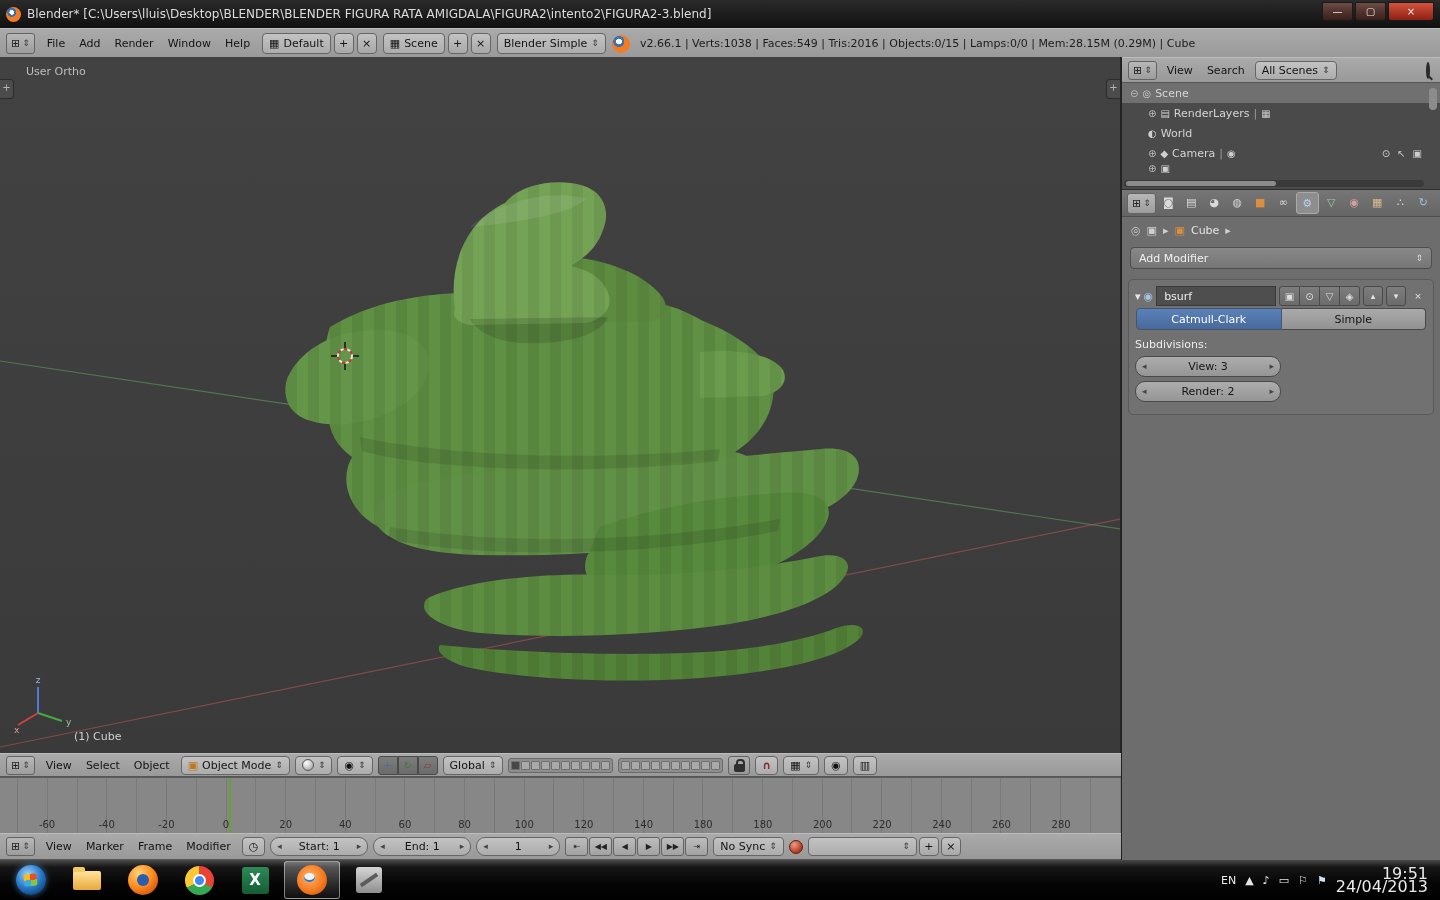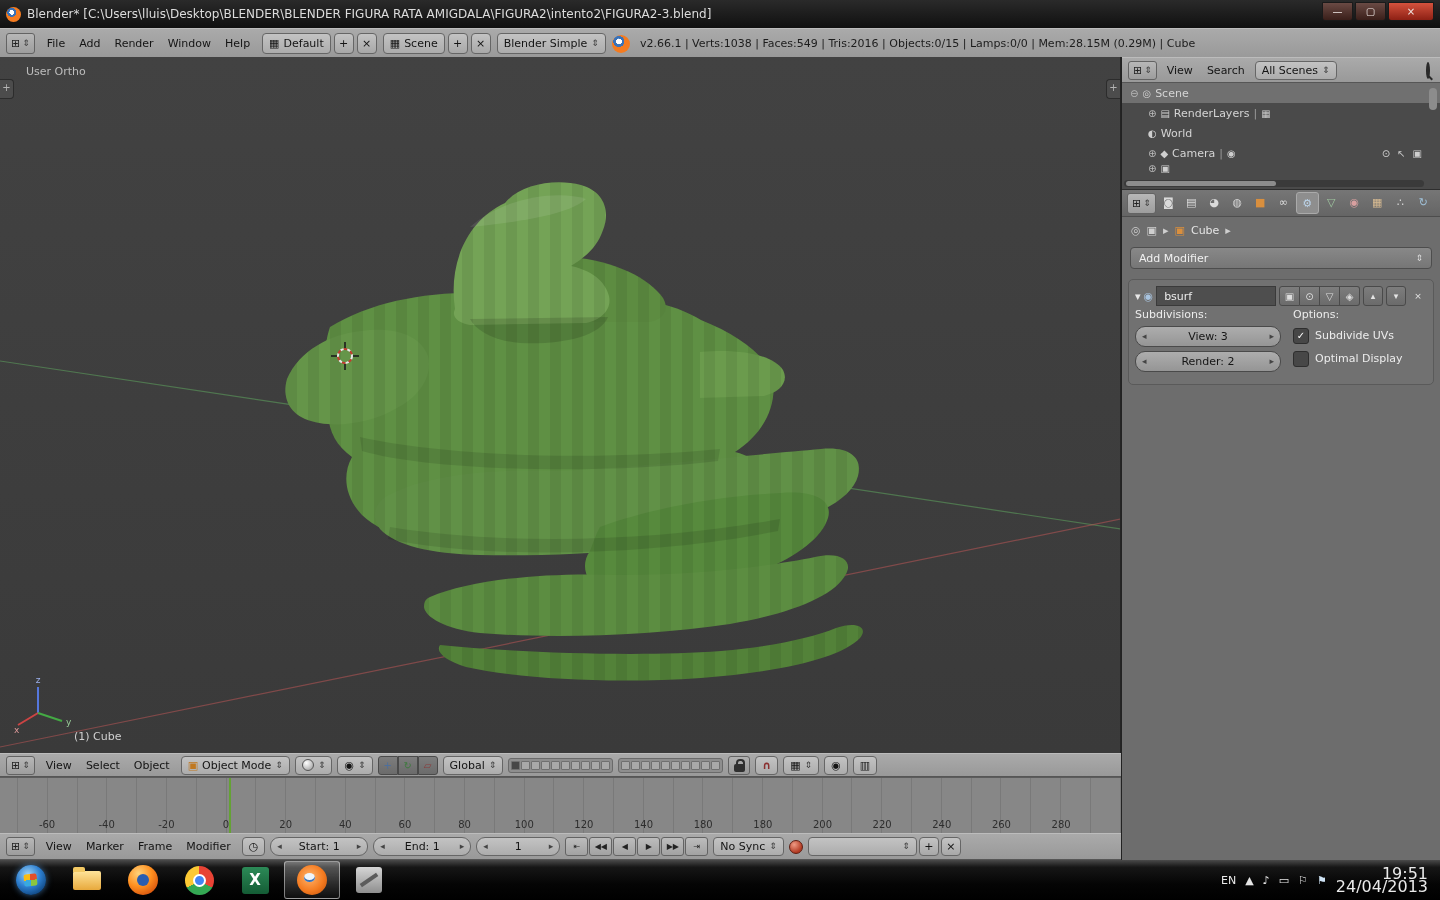--- a/index.html
+++ b/index.html
@@ -553,44 +553,37 @@
                 <span class="tgl">⊙</span>
                 <span class="tgl">▽</span>
                 <span class="tgl">◈</span>
               </span>
               <span class="sbtn">▴</span>
               <span class="sbtn">▾</span>
               <span class="sbtn" style="background:none;border:none">×</span>
             </div>
 
 
+            <div class="segrow">
+              <span class="seg active">Catmull-Clark</span>
+              <span class="seg">Simple</span>
+            </div>
 
             <div class="cols">
               <div class="col-l">
                 <div class="lbl">Subdivisions:</div>
                 <div class="slider">
                   <span class="arr">◂</span>
                   <span class="val">View: 3</span>
                   <span class="arr">▸</span>
                 </div>
                 <div class="slider">
                   <span class="arr">◂</span>
                   <span class="val">Render: 2</span>
                   <span class="arr">▸</span>
-                </div>
-              </div>
-              <div class="col-r">
-                <div class="lbl">Options:</div>
-                <div class="chkrow">
-                  <span class="chk">✓</span>
-                  <span>Subdivide UVs</span>
-                </div>
-                <div class="chkrow">
-                  <span class="chk"></span>
-                  <span>Optimal Display</span>
                 </div>
               </div>
             </div>
           </div>
         </div>
       </div>
     </div>
   </div>
 
   <div class="taskbar">

